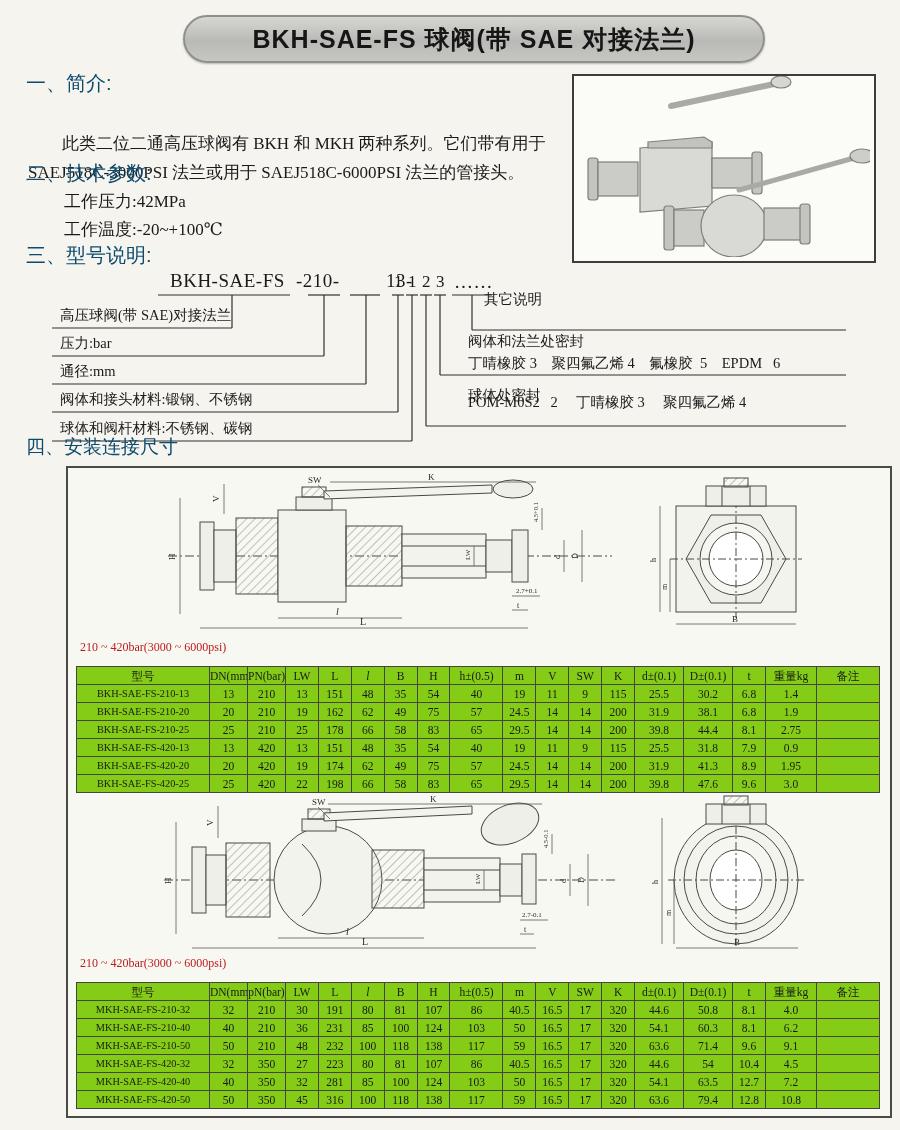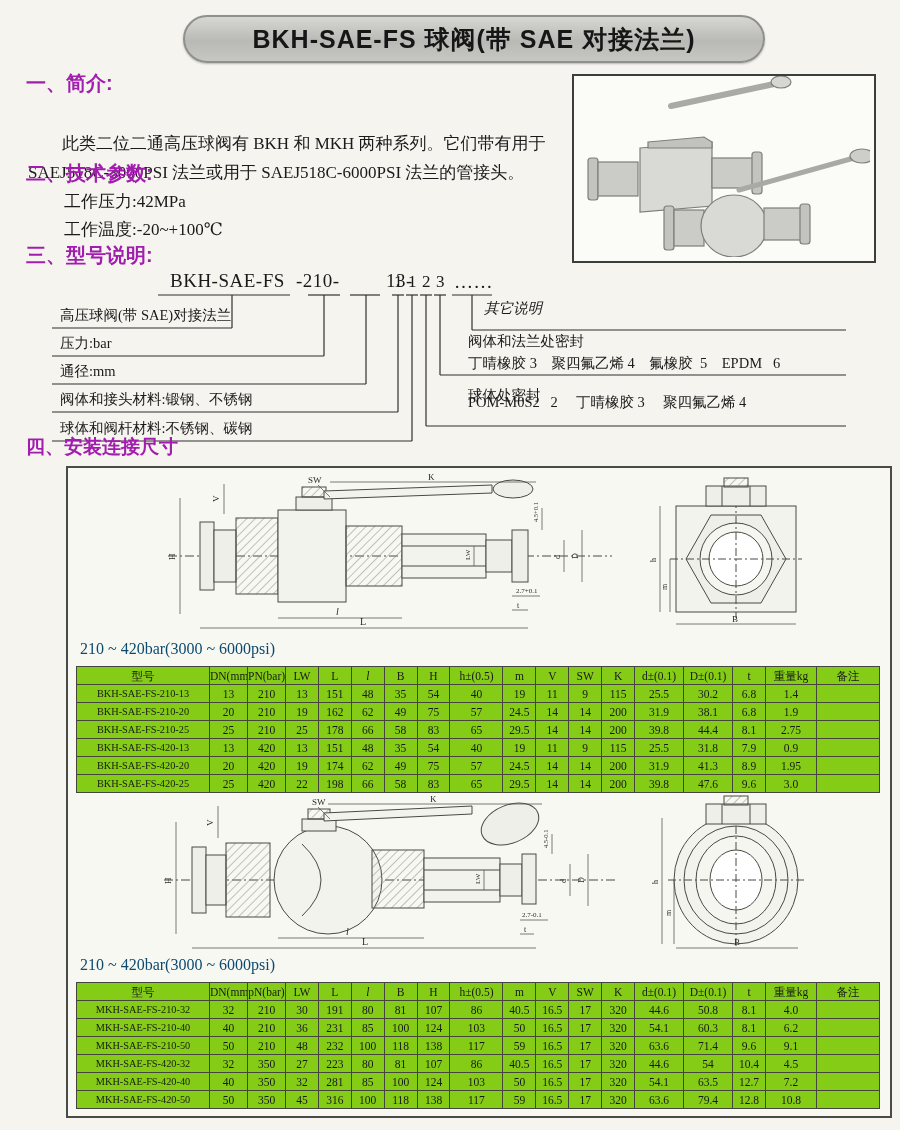--- a/index.html
+++ b/index.html
@@ -5,32 +5,32 @@
   html,body{margin:0;padding:0;background:#dcdcd8;}
   .page{position:relative;width:900px;height:1130px;background:#f5f4ef;overflow:hidden;
         font-family:"Liberation Serif","DejaVu Serif",serif;color:#1a1a1a;}
   .abs{position:absolute;}
   
   .banner{left:183px;top:15px;width:578px;height:44px;border:2px solid #8f8f8c;border-radius:24px;
           background:linear-gradient(180deg,#d6d6d3,#b9b9b6 55%,#c6c6c3);
           display:flex;align-items:center;justify-content:center;
           font-family:"Liberation Sans","DejaVu Sans",sans-serif;font-weight:bold;font-size:25px;
           letter-spacing:1px;color:#161616;box-shadow:0 1px 2px rgba(0,0,0,.25);}
-  .h1{font-family:"Liberation Sans","DejaVu Sans",sans-serif;font-weight:bold;font-size:20px;color:#a21caf;text-align:right;}
+  .h1{font-family:"Liberation Sans","DejaVu Sans",sans-serif;font-weight:normal;font-size:20px;color:#0c4a6e;text-align:right;}
   .body-text{font-size:17px;line-height:1.72;text-indent:2em;margin-top:33px;}
   .tech-item{font-size:17px;}
   .photo-box{left:572px;top:74px;width:300px;height:185px;border:2px solid #3d3d3a;background:#fbfbf8;}
   
   .mcode{font-size:19px;letter-spacing:.5px;}
   .mdigit{font-size:17px;}
   .mlabel{font-size:14.5px;white-space:pre;}
   svg text{font-family:"Liberation Serif","DejaVu Serif",serif;fill:#2b2b28;}
   
   .big-box{left:66px;top:466px;width:822px;height:648px;border:2px solid #4a4a46;background:#f8f8f3;}
-  .caption{font-size:16px;color:#0c4a6e;}
+  .caption{font-size:12px;color:#b91c1c;}
   .dim-table{border-collapse:collapse;width:100%;table-layout:fixed;background:#84cc16;
              font-family:"Liberation Serif","DejaVu Serif",serif;font-size:11.5px;color:#191919;}
   .dim-table th,.dim-table td{border:1px solid #45453f;padding:1px 0;text-align:center;
              font-weight:normal;line-height:14px;height:15px;overflow:hidden;white-space:nowrap;}
   .dim-table th:first-child,.dim-table td:first-child{width:132px;}
   .dim-table td:first-child{font-size:10.3px;}
   .dim-table th:nth-child(2),.dim-table th:nth-child(3){width:37px;}
   .dim-table th:nth-child(9){width:52px;}
   .dim-table th:nth-child(14),.dim-table th:nth-child(15){width:48px;}
   .dim-table th:nth-child(17){width:50px;}
@@ -116,21 +116,21 @@
     <span class="abs mdigit" style="left:382px;top:4px;">2</span>
     <span class="abs mdigit" style="left:396px;top:4px;">3</span>
     <span class="abs mcode" style="left:414px;top:3px;">……</span>
 
     <span class="abs mlabel" style="left:20px;top:38px;">高压球阀(带 SAE)对接法兰</span>
     <span class="abs mlabel" style="left:20px;top:66px;">压力:bar</span>
     <span class="abs mlabel" style="left:20px;top:94px;">通径:mm</span>
     <span class="abs mlabel" style="left:20px;top:122px;">阀体和接头材料:锻钢、不锈钢</span>
     <span class="abs mlabel" style="left:20px;top:151px;">球体和阀杆材料:不锈钢、碳钢</span>
 
-    <span class="abs mlabel" style="left:444px;top:31px;font-style:italic;">其它说明</span>
+    <span class="abs mlabel" style="left:444px;top:22px;">其它说明</span>
     <span class="abs mlabel" style="left:428px;top:64px;">阀体和法兰处密封</span>
     <span class="abs mlabel" style="left:428px;top:86px;">丁晴橡胶 3    聚四氟乙烯 4    氟橡胶  5    EPDM   6</span>
     <span class="abs mlabel" style="left:428px;top:118px;">球体处密封</span>
     <span class="abs mlabel" style="left:428px;top:125px;">POM-M0S2   2     丁晴橡胶 3     聚四氟乙烯 4</span>
   </div>
 
   <div class="abs h1" style="left:26px;top:434px;font-size:19px;">四、安装连接尺寸</div>
 
   <div class="abs big-box">
 

